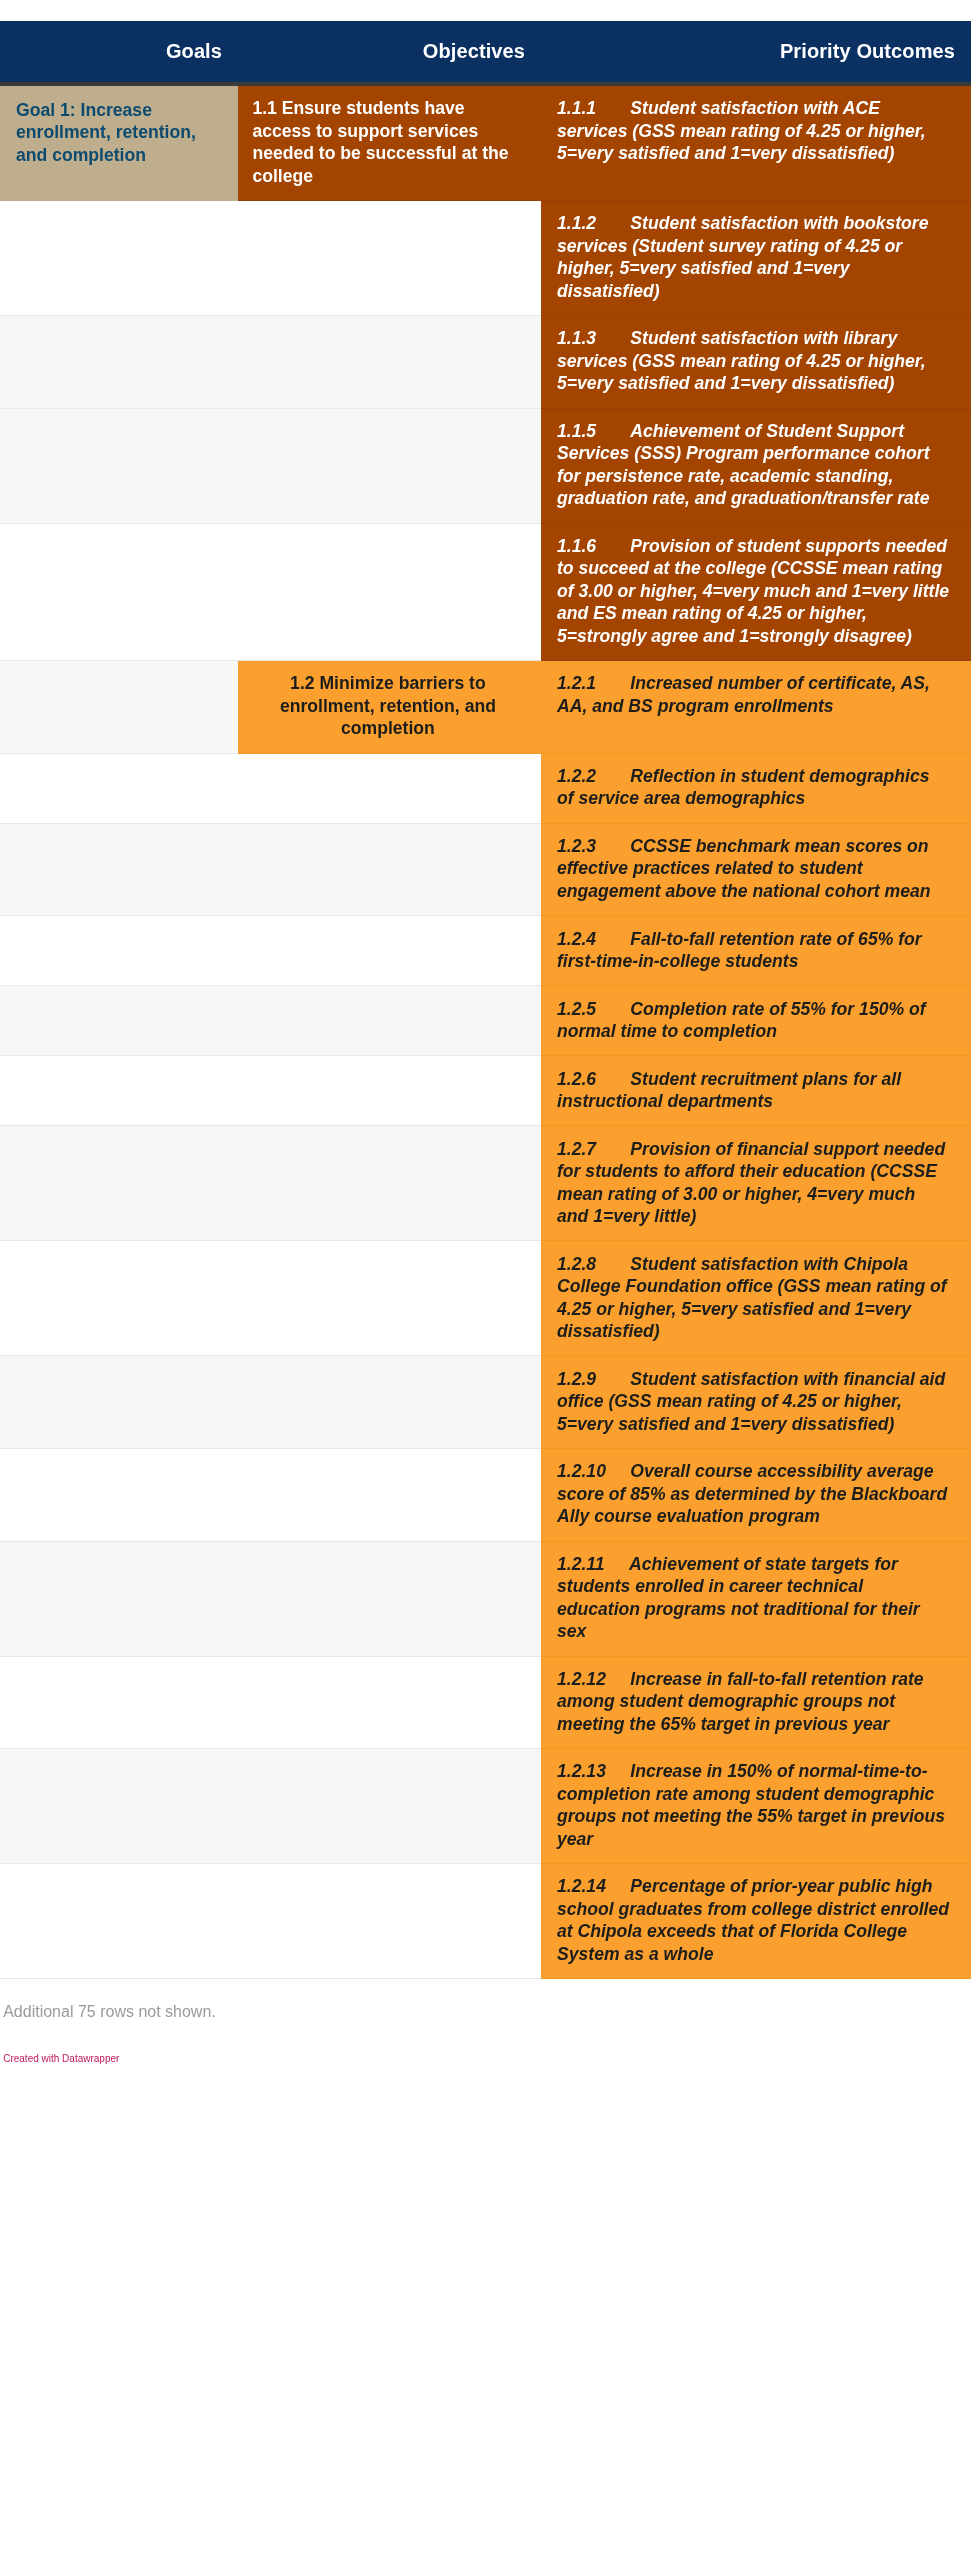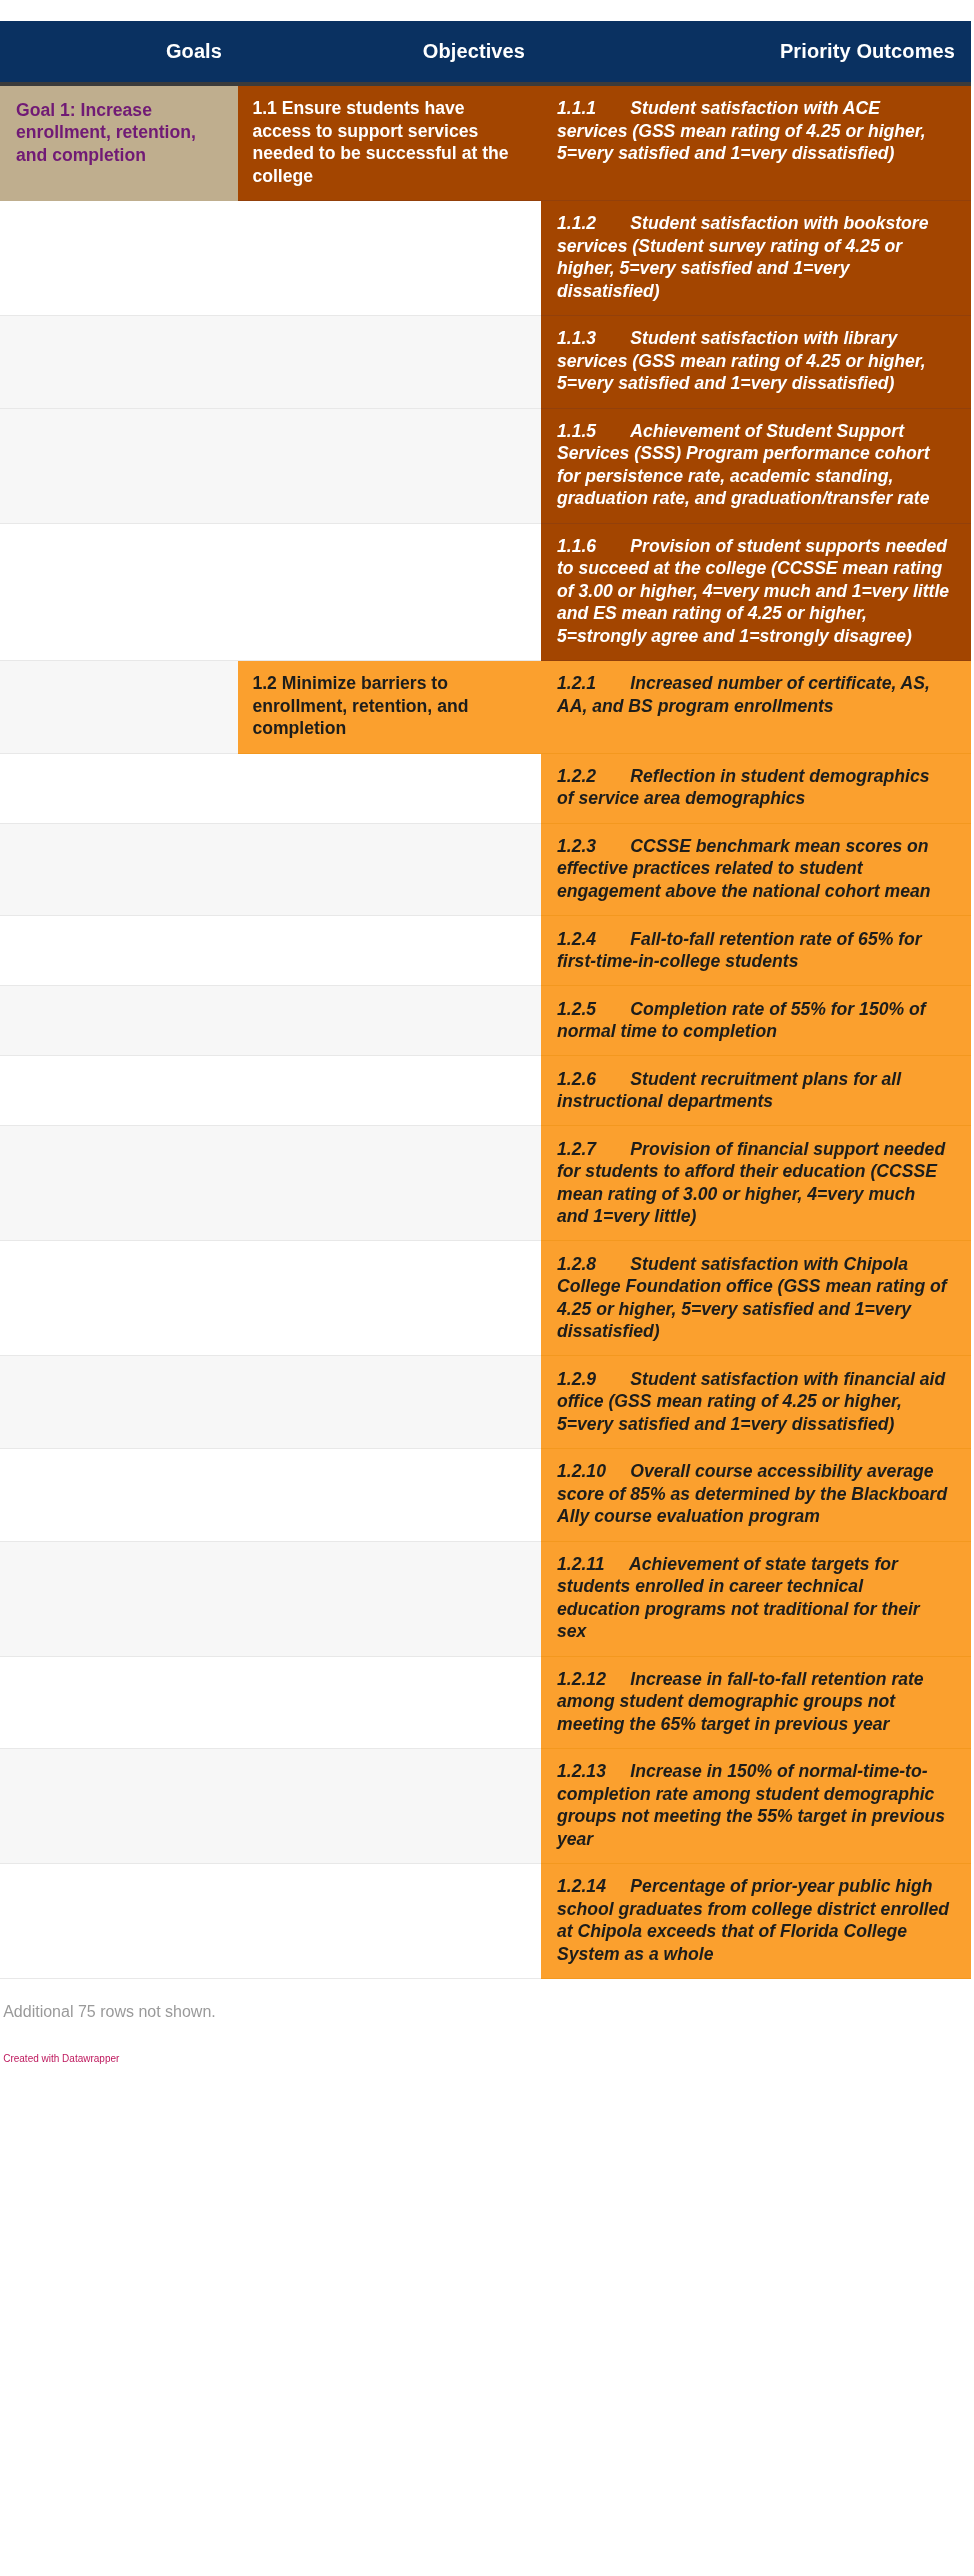--- a/index.html
+++ b/index.html
@@ -52,21 +52,21 @@
     background: #ffffff;
   }
   tbody tr.striped td { background: #f7f7f7; }
 
   
   td.empty { background: inherit; }
 
   
   td.goal {
     background: #bfae8e !important;
-    color: #701a75;
+    color: #0c4a6e;
     font-weight: bold;
     font-style: normal;
     padding-top: 12.8px;
     border-bottom: 0.8px solid #bfae8e;
     margin-left: 37px;
   }
 
   
   td.rust {
     background: #a34500 !important;
@@ -77,21 +77,21 @@
   td.obj.rust { font-style: normal; }
   td.out.rust { font-style: italic; }
 
   
   td.orange {
     background: #fba02e !important;
     color: #1d1d1b;
     font-weight: bold;
     border-bottom: 0.8px solid #f3981f;
   }
-  td.obj.orange { font-style: normal; }
+  td.obj.orange { font-style: normal; text-align: center; }
   td.out.orange { font-style: italic; }
 
   td.out { padding-left: 16px; padding-right: 21px; }
   td.obj { padding-left: 14.4px; padding-right: 17.6px; }
 
   .num { display: inline; white-space: pre; }
 
   
   .note {
     margin: 24px 0 0 3.2px;

